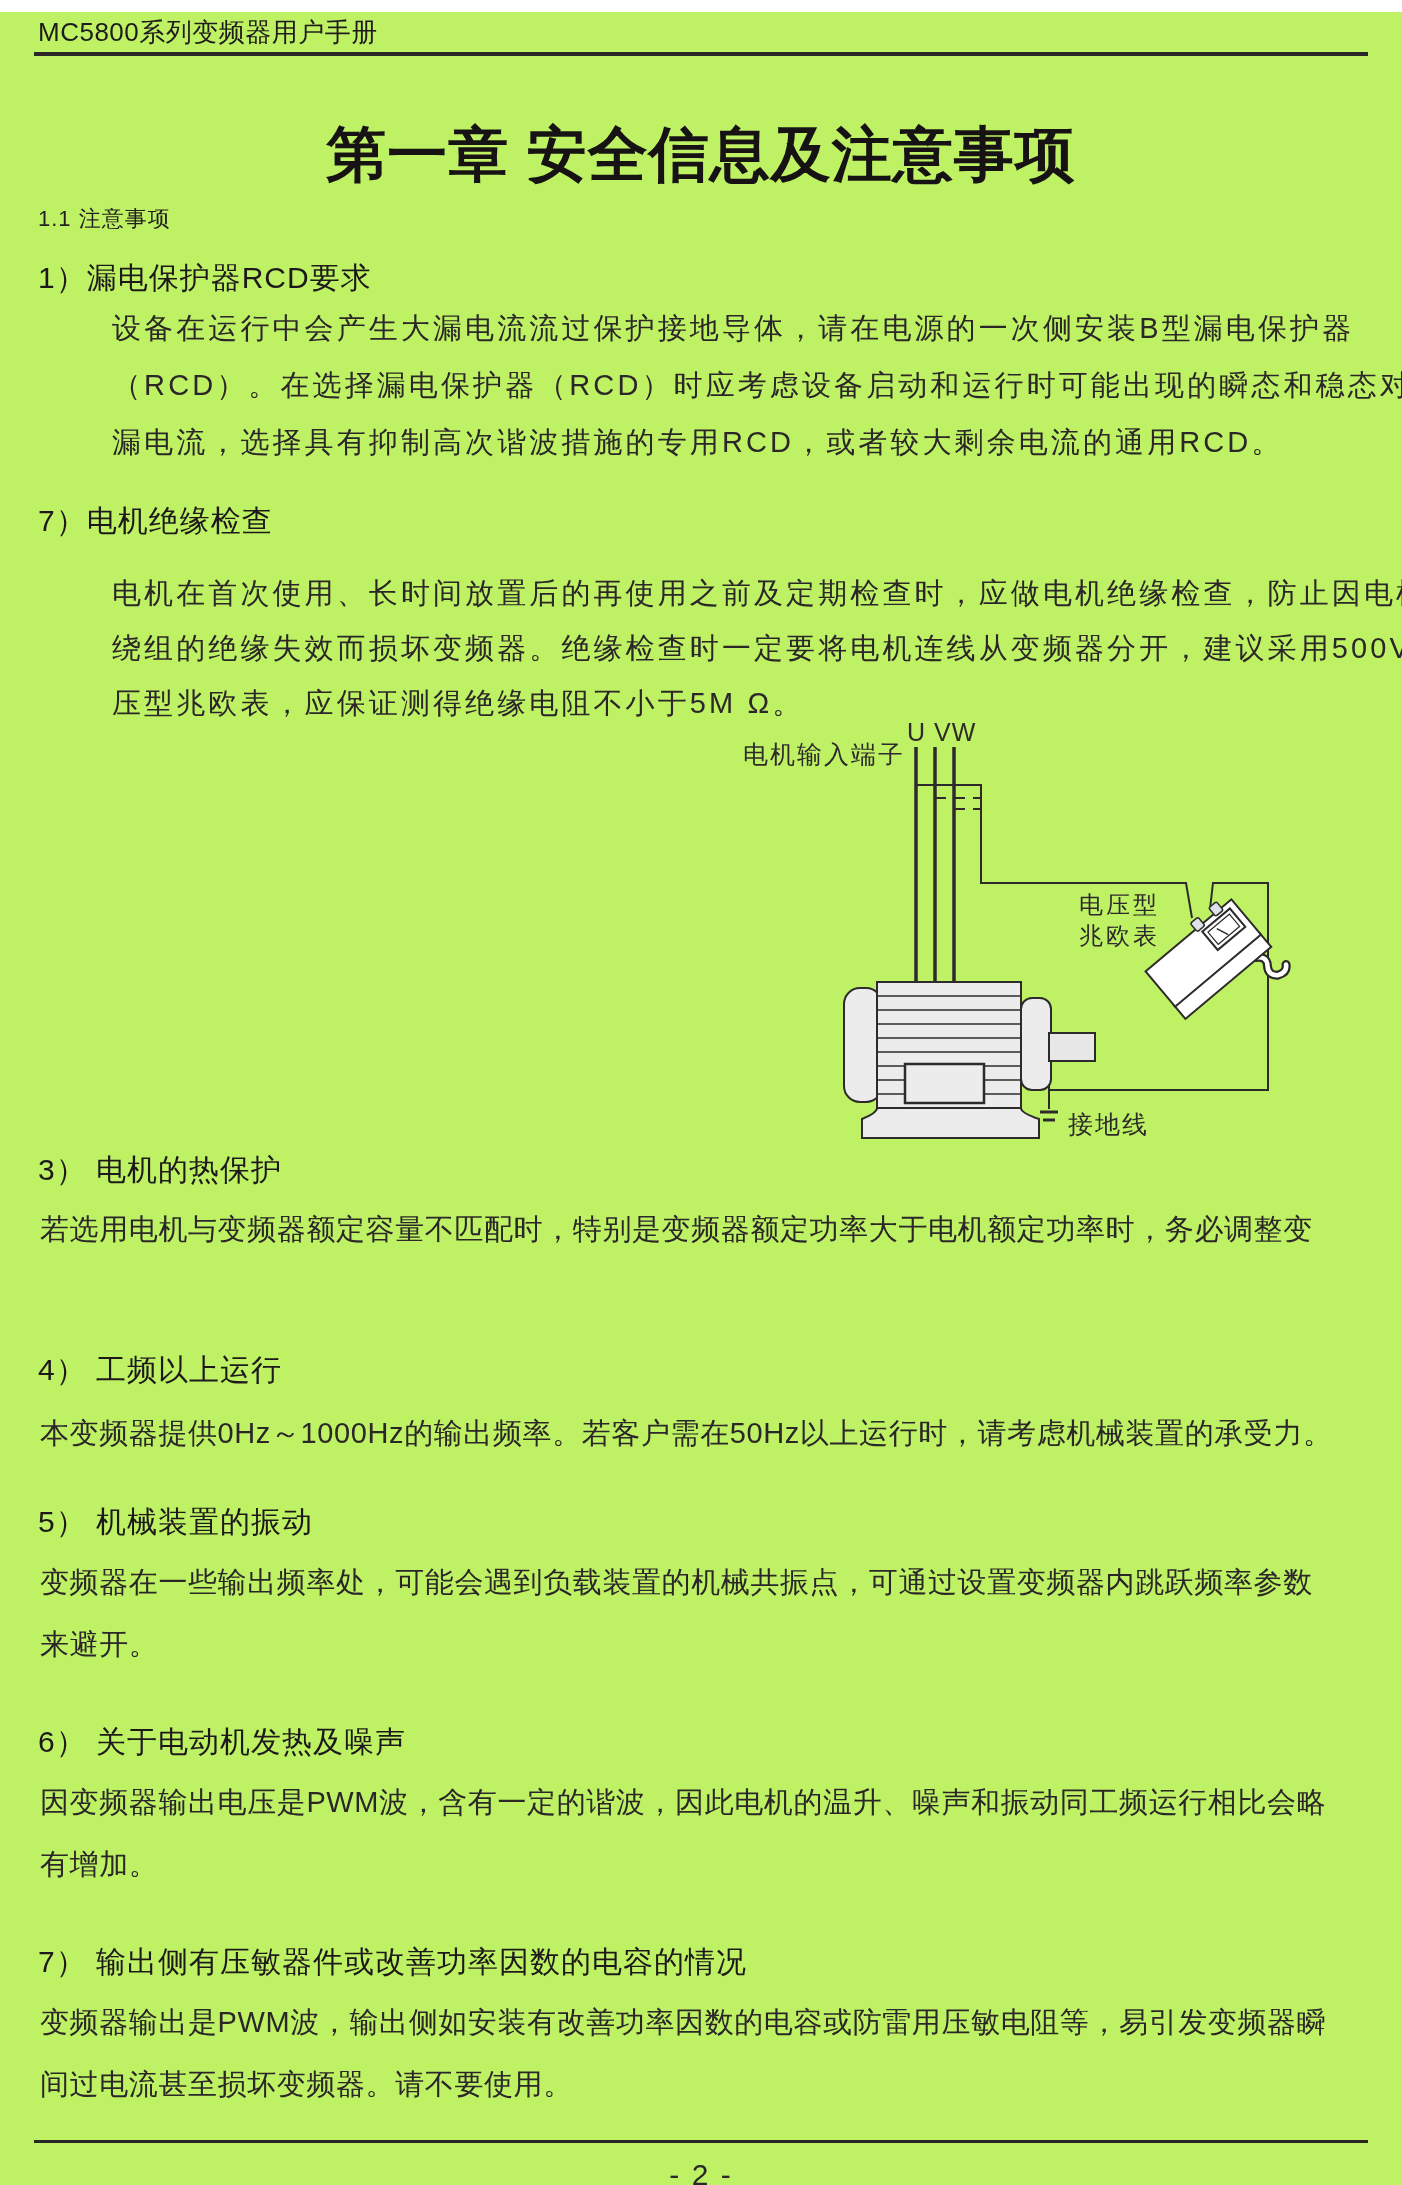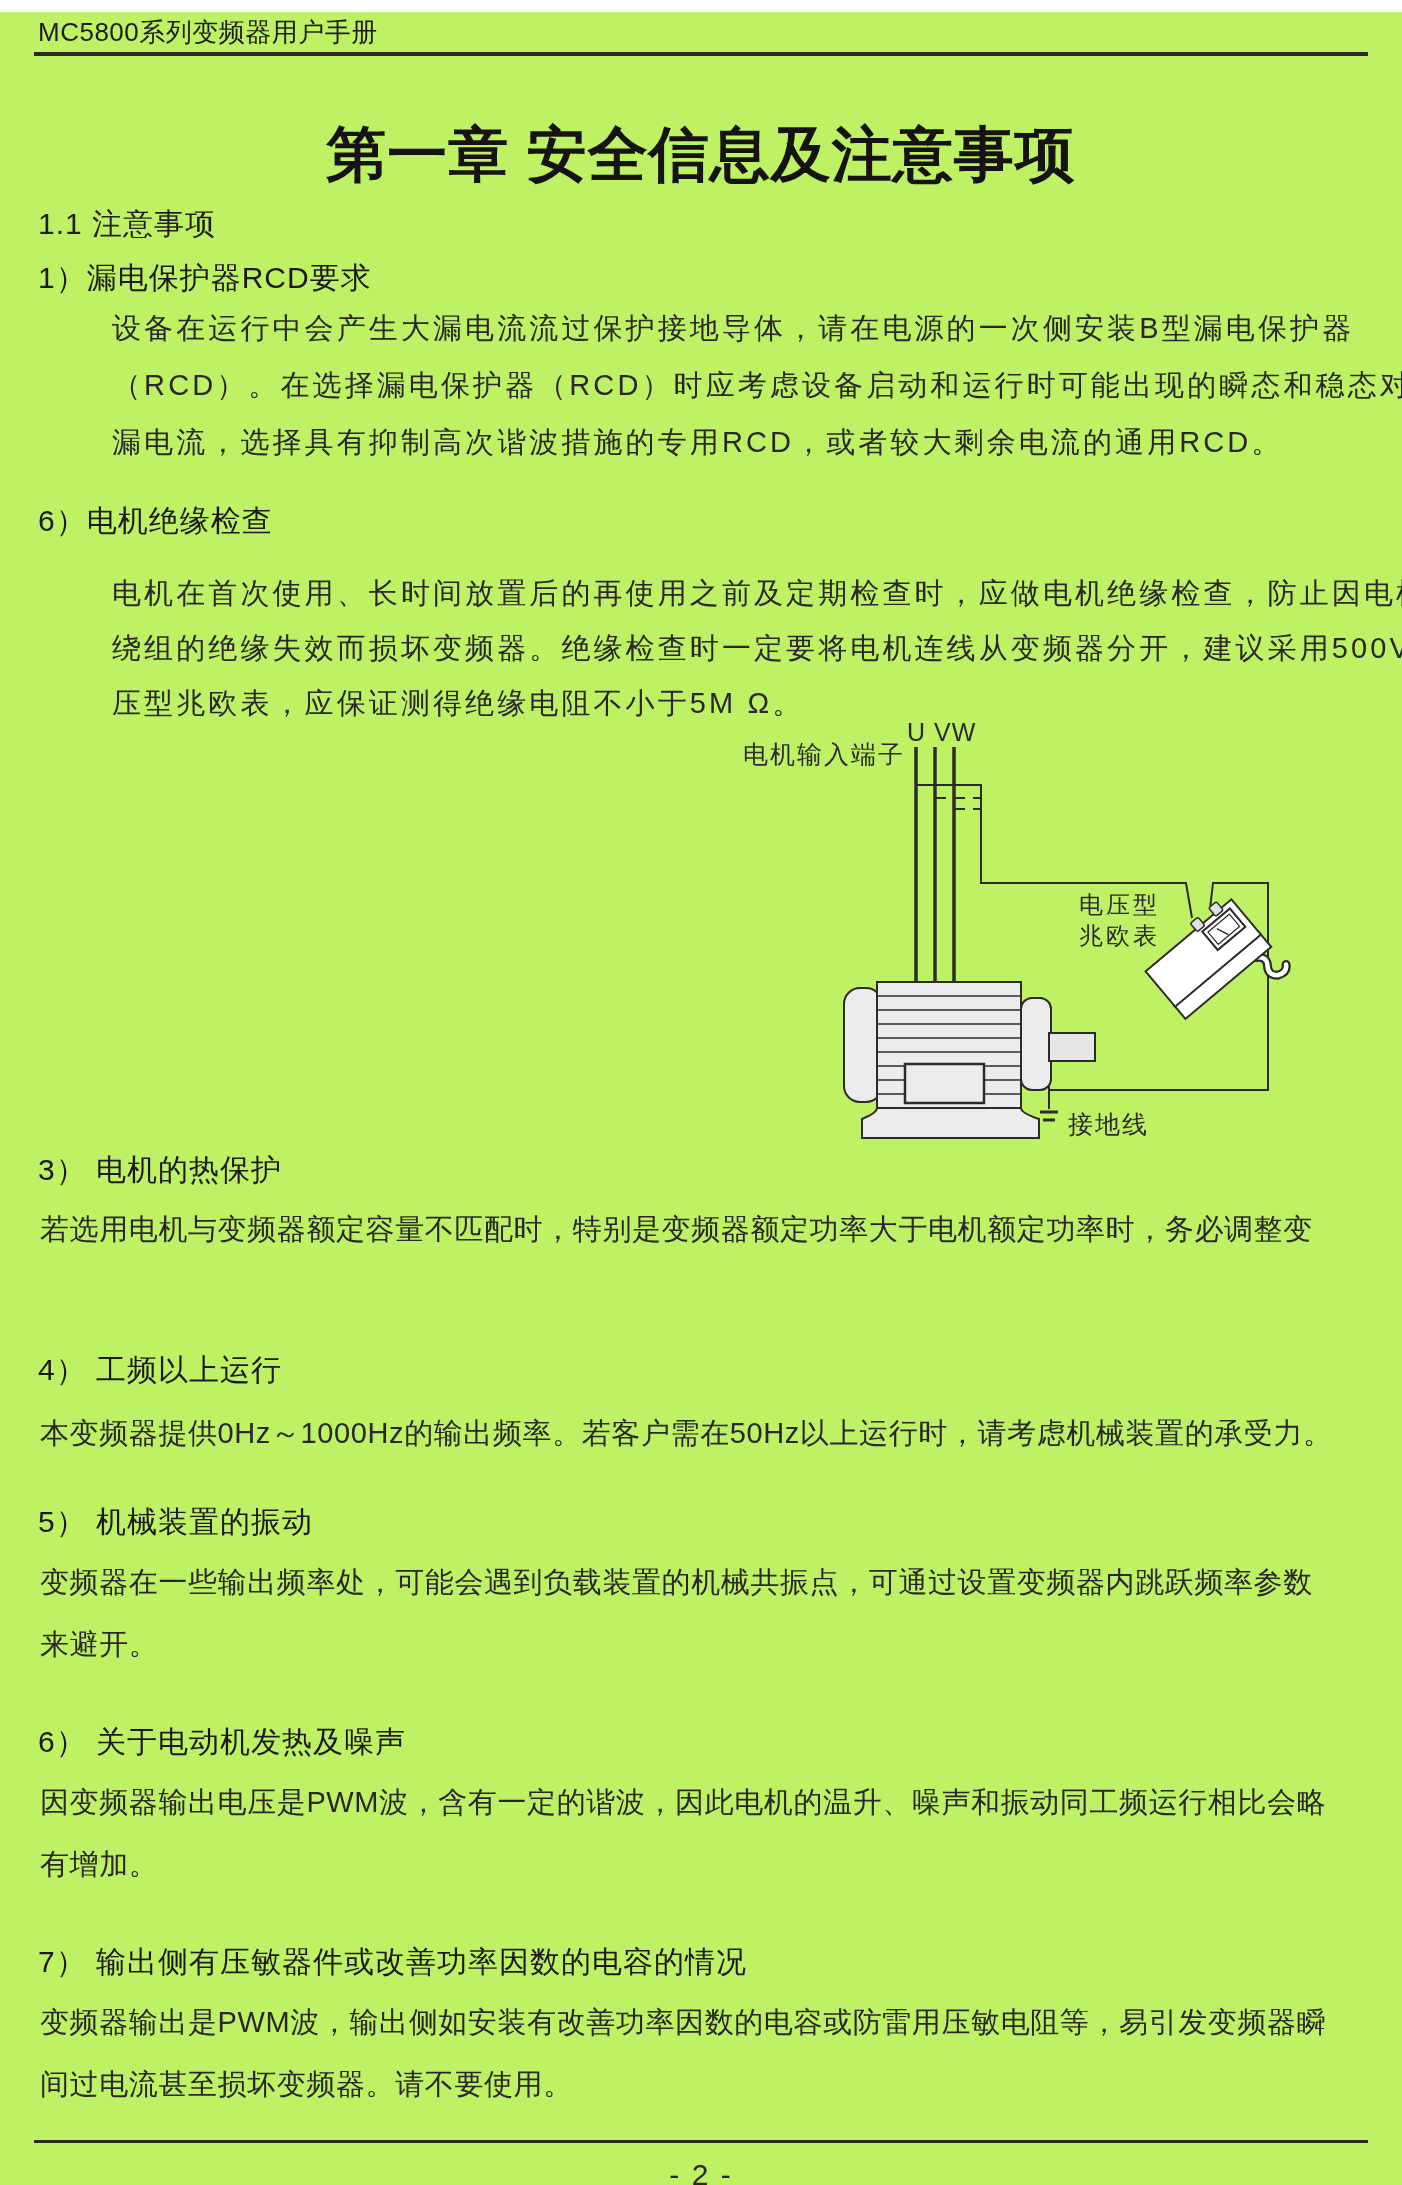--- a/index.html
+++ b/index.html
@@ -8,21 +8,21 @@
     font-family:"Liberation Sans","DejaVu Sans",sans-serif;
     color:#272324;overflow:hidden;margin-top:12px;
   }
   .abs{position:absolute;white-space:nowrap;}
   .header-text{font-size:26px;color:#1f1b1c;letter-spacing:0.5px;}
   .rule{position:absolute;background:#2b2627;}
   .chapter-title{
     left:0;top:103px;width:100%;text-align:center;
     font-size:60px;font-weight:bold;color:#171314;letter-spacing:1px;
   }
-  .sec-heading{font-size:30px;color:#231f20;letter-spacing:1px;}
+  .sec-heading{font-size:22px;color:#231f20;letter-spacing:1px;}
   .item-heading{font-size:30px;font-weight:normal;color:#1d191a;letter-spacing:1px;}
   .bodyline{font-size:29px;color:#2b2728;letter-spacing:0.6px;}
   .bodyline.wide{letter-spacing:3.1px;}
   .footer-num{left:0;top:2146px;width:100%;text-align:center;font-size:30px;color:#2b2728;letter-spacing:2px;}
   svg text{font-family:"Liberation Sans","DejaVu Sans",sans-serif;fill:#2e2a2b;}
   .diagram-svg{position:absolute;left:0;top:0;}
 </style>
 </head>
 <body>
 
@@ -33,21 +33,21 @@
 
   <div class="abs chapter-title">第一章  安全信息及注意事项</div>
 
   <div class="abs sec-heading" style="left:38px;top:192px;">1.1 注意事项</div>
 
   <div class="abs item-heading" style="left:38px;top:246px;">1）漏电保护器RCD要求</div>
   <div class="abs bodyline wide" style="left:112px;top:297px;">设备在运行中会产生大漏电流流过保护接地导体，请在电源的一次侧安装B型漏电保护器</div>
   <div class="abs bodyline wide" style="left:112px;top:354px;">（RCD）。在选择漏电保护器（RCD）时应考虑设备启动和运行时可能出现的瞬态和稳态对地</div>
   <div class="abs bodyline wide" style="left:112px;top:411px;">漏电流，选择具有抑制高次谐波措施的专用RCD，或者较大剩余电流的通用RCD。</div>
 
-  <div class="abs item-heading" style="left:38px;top:489px;">6）电机绝缘检查</div>
+  <div class="abs item-heading" style="left:38px;top:489px;">7）电机绝缘检查</div>
   <div class="abs bodyline wide" style="left:112px;top:562px;">电机在首次使用、长时间放置后的再使用之前及定期检查时，应做电机绝缘检查，防止因电机</div>
   <div class="abs bodyline wide" style="left:112px;top:617px;">绕组的绝缘失效而损坏变频器。绝缘检查时一定要将电机连线从变频器分开，建议采用500V电</div>
   <div class="abs bodyline wide" style="left:112px;top:672px;">压型兆欧表，应保证测得绝缘电阻不小于5M Ω。</div>
 
   <svg class="diagram-svg" width="1402" height="2185" viewBox="0 0 1402 2185">
 
     <text x="905" y="751" font-size="25" text-anchor="end" letter-spacing="2">电机输入端子</text>
     <text x="907" y="729" font-size="25" letter-spacing="1">U VW</text>
     <text x="1160" y="901" font-size="24" text-anchor="end" letter-spacing="3">电压型</text>
     <text x="1160" y="932" font-size="24" text-anchor="end" letter-spacing="3">兆欧表</text>

